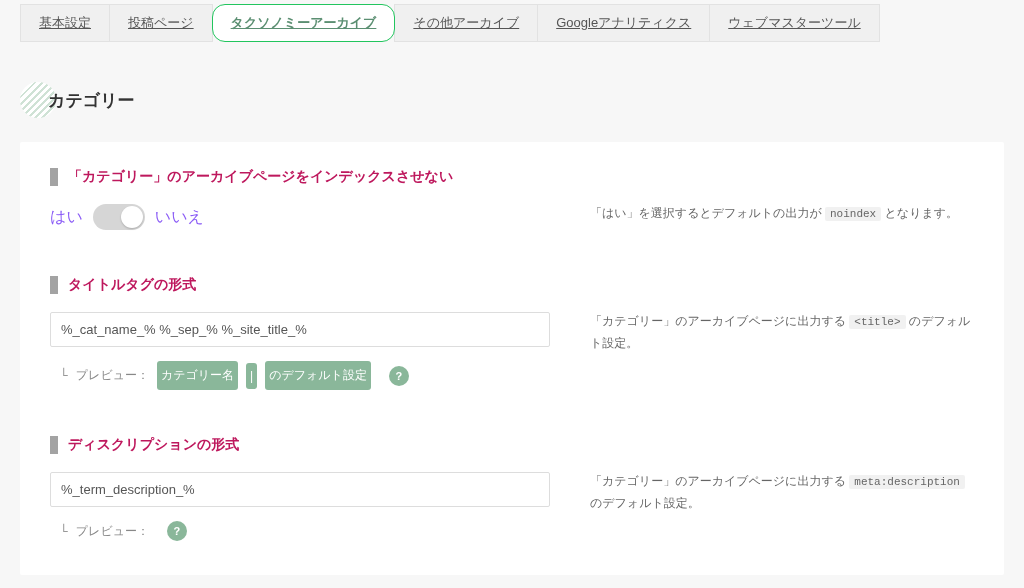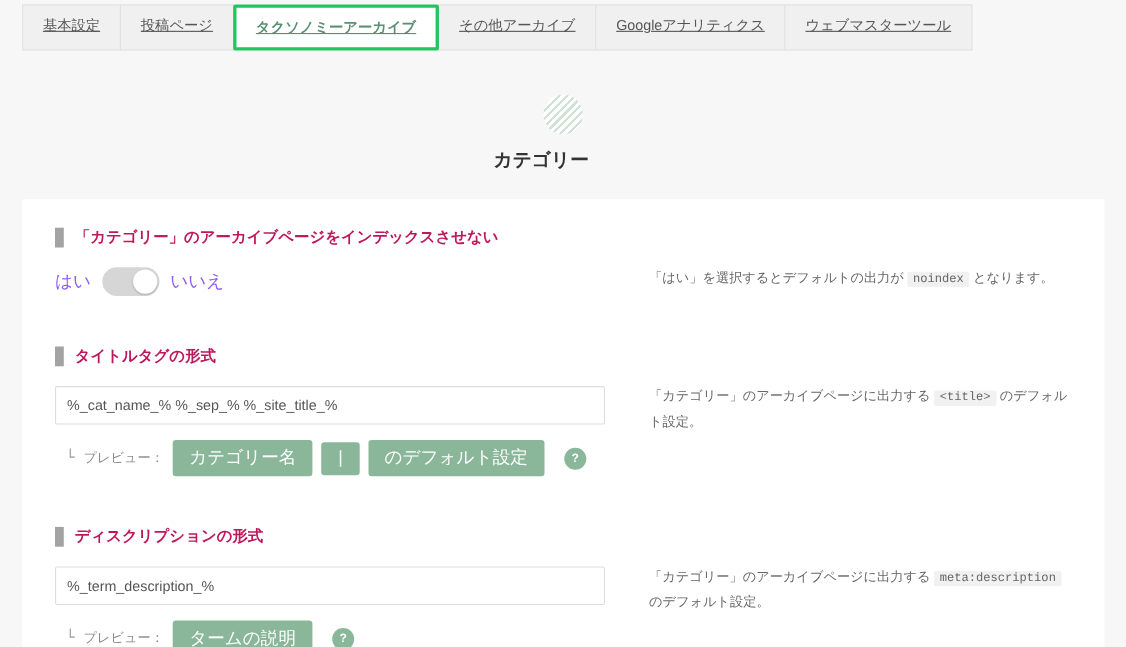--- a/index.html
+++ b/index.html
@@ -26,32 +26,31 @@
       color: #555;
       cursor: pointer;
       border: 1px solid #e2e2e2;
       margin-right: -1px;
       text-decoration: underline;
     }
     .tab.active {
       background: #fff;
       color: #5b8f72;
       font-weight: bold;
-      border: 3px solid #22c55e;
-      border-radius: 2px;
+      border: 1px solid #22c55e;
+      border-radius: 13px;
       position: relative;
       z-index: 1;
     }
 
     .section-header {
       display: flex;
       align-items: center;
       gap: 12px;
       margin: 40px 0 24px;
-      flex-direction: column;
     }
     .hatch-circle {
       width: 36px;
       height: 36px;
       border-radius: 50%;
       background: repeating-linear-gradient(
         135deg,
         #cfe2d5 0,
         #cfe2d5 2px,
         #fff 2px,
@@ -148,23 +147,23 @@
       color: #999;
       font-family: monospace;
     }
     .preview-label {
       color: #888;
       font-size: 12px;
     }
     .chip {
       background: #8ab79a;
       color: #fff;
-      padding: 6px 15px;
+      padding: 6px 4px;
       border-radius: 3px;
-      font-size: 16px;
+      font-size: 12px;
     }
     .help-circle {
       width: 20px;
       height: 20px;
       border-radius: 50%;
       background: #8ab79a;
       color: #fff;
       text-align: center;
       line-height: 20px;
       font-size: 11px;
@@ -238,21 +237,20 @@
     </div>
   </div>
 
   <div class="field-block" style="margin-bottom:0">
     <div class="field-left">
       <div class="field-title">ディスクリプションの形式</div>
       <input class="text-field" value="%_term_description_%" style="">
       <div class="preview-row">
         <span class="corner">└</span>
         <span class="preview-label">プレビュー：</span>
-        <span class="chip">タームの説明</span>
         <span class="help-circle">?</span>
       </div>
     </div>
     <div class="field-right">
       <span>「カテゴリー」のアーカイブページに出力する </span>
       <code>meta:description</code>
       <span> のデフォルト設定。</span>
     </div>
   </div>
 

